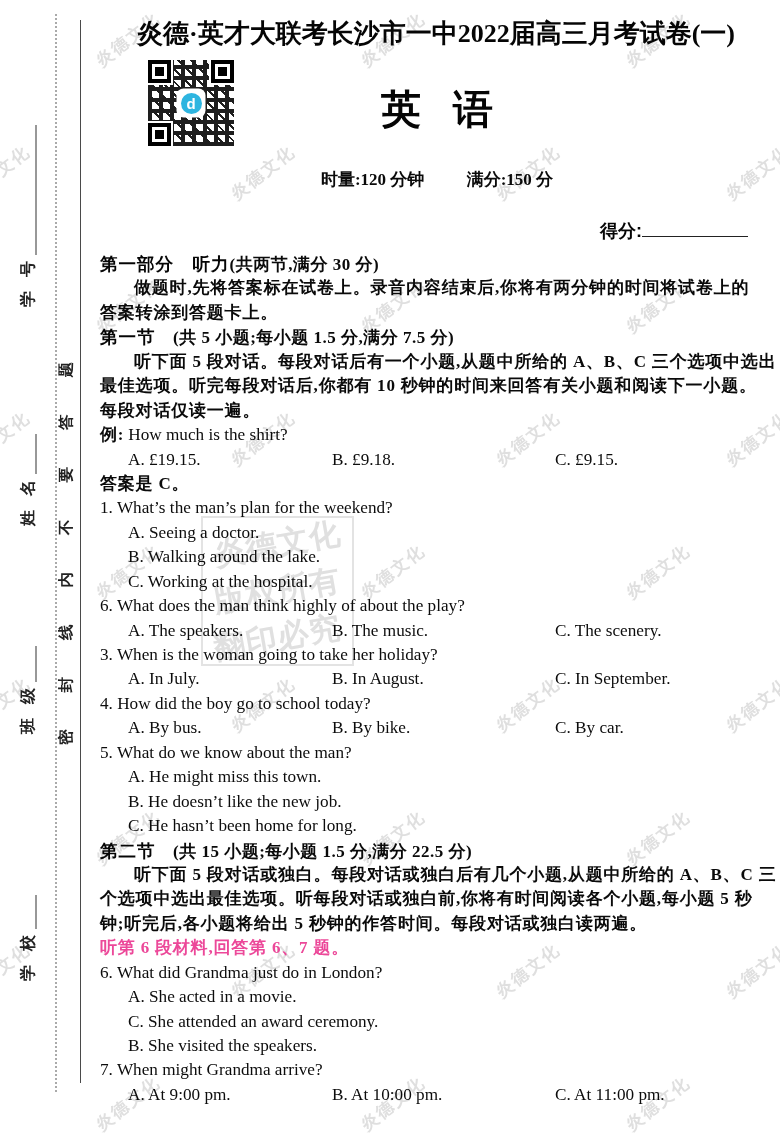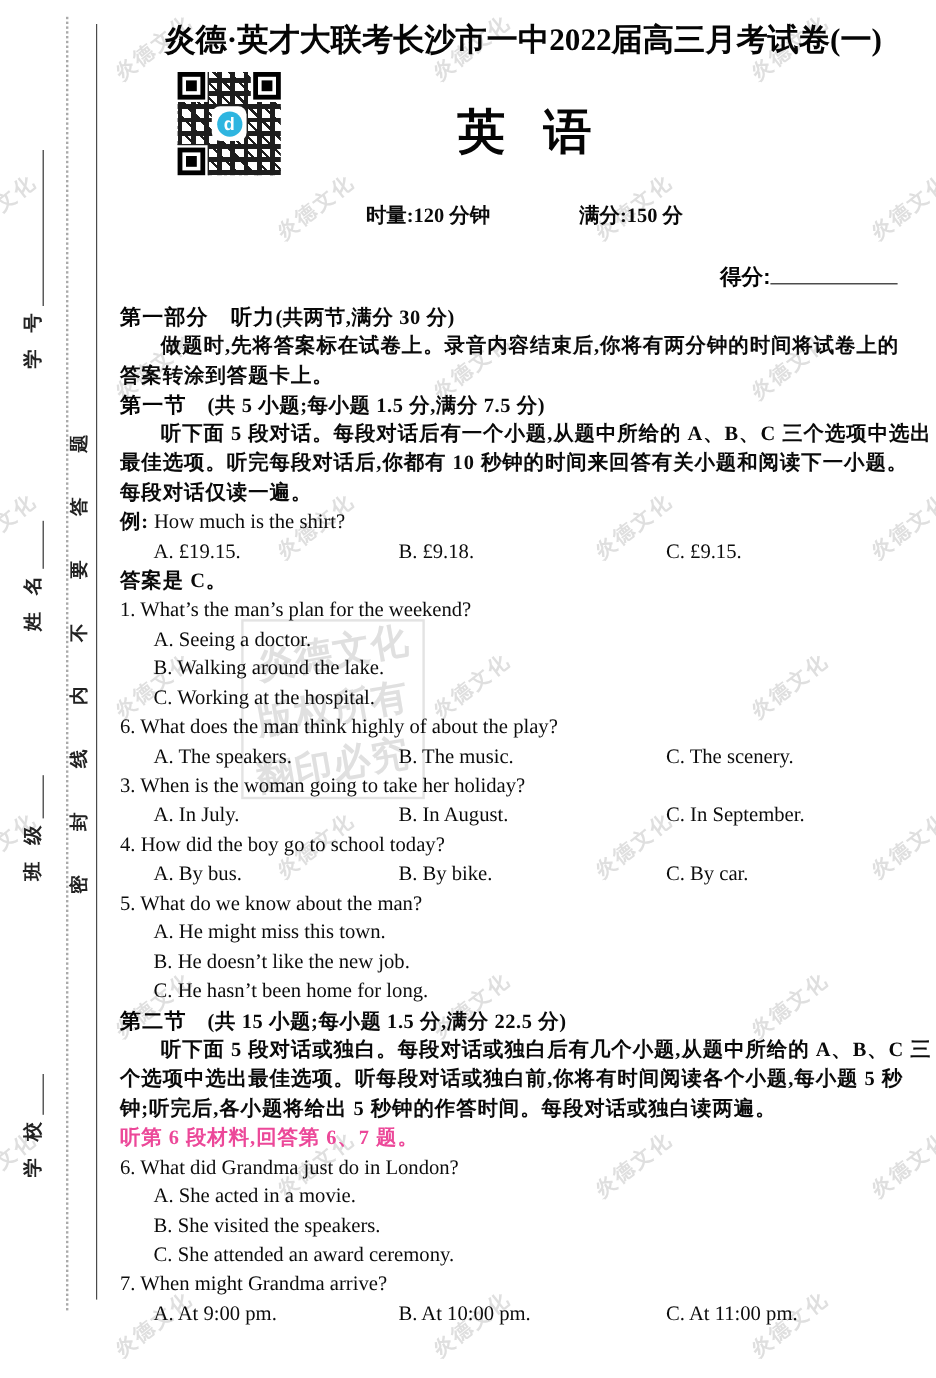--- a/index.html
+++ b/index.html
@@ -28,21 +28,21 @@
              transform:translate(-50%,-50%) rotate(-90deg);
              font-size:15.5px;font-weight:600;letter-spacing:37px;color:#222;}
 
   
   .exam-title{position:absolute;left:96px;right:4px;top:16px;text-align:center;z-index:2;
               font-size:26px;font-weight:900;letter-spacing:0px;white-space:nowrap;color:#050505;}
   .subject{position:absolute;left:100px;right:6px;top:82px;text-align:center;z-index:2;
            font-size:40px;font-weight:900;word-spacing:22px;color:#050505;}
   .meta{position:absolute;left:100px;right:6px;top:168px;text-align:center;z-index:2;
         font-size:17px;font-weight:700;color:#0a0a0a;}
-  .meta span{margin:0 35px;}
+  .meta span{margin:0 19px;}
   .score-row{position:absolute;left:600px;top:219px;z-index:2;font-size:18px;font-weight:800;
              font-family:"Liberation Sans","DejaVu Sans",sans-serif;color:#050505;}
   .score-blank{display:inline-block;width:106px;height:16px;border-bottom:1.6px solid #222;
                vertical-align:baseline;}
 
   
   .qr{position:absolute;left:145px;top:57px;width:92px;height:92px;background:#fff;z-index:2;}
   .qr-noise{position:absolute;inset:3px;opacity:.92;background:
       repeating-linear-gradient(0deg,#0b0b0b 0 4px,transparent 4px 11px),
       repeating-linear-gradient(90deg,#0b0b0b 0 4px,transparent 4px 11px),
@@ -215,22 +215,22 @@
     <div class="ln en opt1">C. He hasn’t been home for long.</div>
 
     <div class="ln"><span class="hb">第二节</span><span class="hr">　(共 15 小题;每小题 1.5 分,满分 22.5 分)</span></div>
     <div class="ln zh ind">听下面 5 段对话或独白。每段对话或独白后有几个小题,从题中所给的 A、B、C 三</div>
     <div class="ln zh">个选项中选出最佳选项。听每段对话或独白前,你将有时间阅读各个小题,每小题 5 秒</div>
     <div class="ln zh">钟;听完后,各小题将给出 5 秒钟的作答时间。每段对话或独白读两遍。</div>
     <div class="ln zh-b">听第 6 段材料,回答第 6、7 题。</div>
 
     <div class="ln en">6. What did Grandma just do in London?</div>
     <div class="ln en opt1">A. She acted in a movie.</div>
+    <div class="ln en opt1">C. She attended an award ceremony.</div>
     <div class="ln en opt1">B. She visited the speakers.</div>
-    <div class="ln en opt1">C. She attended an award ceremony.</div>
 
     <div class="ln en">7. When might Grandma arrive?</div>
     <div class="ln en">
         <span class="oa">A. At 9:00 pm.</span>
         <span class="ob">B. At 10:00 pm.</span>
         <span class="oc">C. At 11:00 pm.</span>
       </div>
 
   </div>
 

